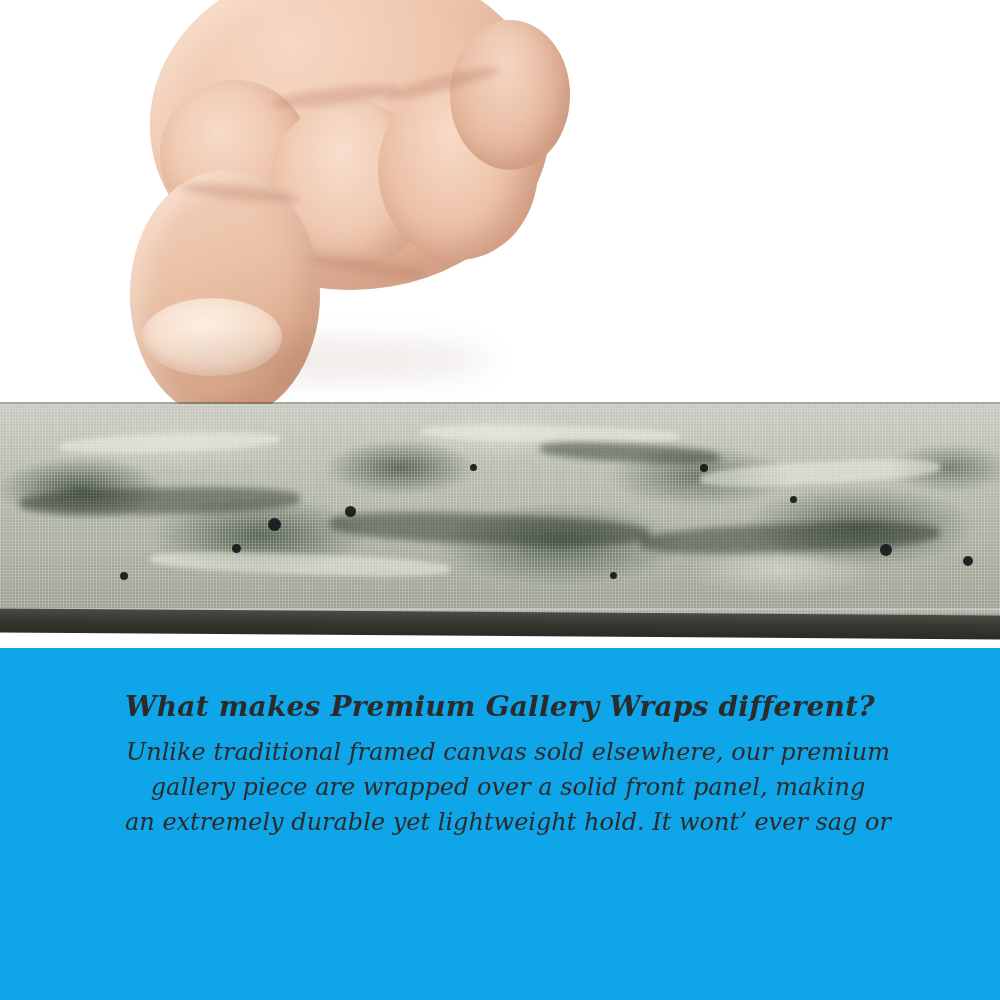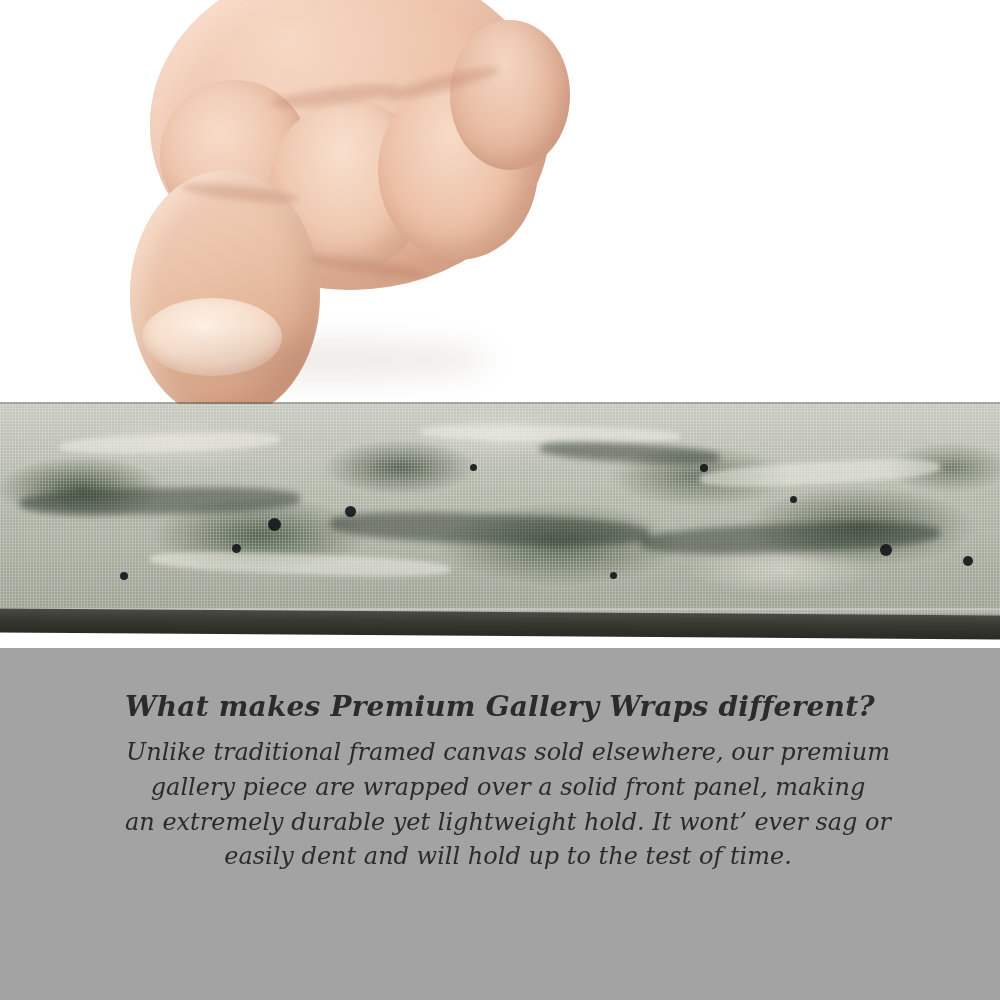--- a/index.html
+++ b/index.html
@@ -10,21 +10,21 @@
   body {
     width: 1000px;
     height: 1000px;
     overflow: hidden;
     font-family: "DejaVu Sans", sans-serif;
   }
   .page {
     position: relative;
     width: 1000px;
     height: 1000px;
-    background: #a3a3a3;
+    background: #0ea5e9;
   }
 
   
   .photo {
     position: absolute;
     left: 0;
     top: 0;
     width: 1000px;
     height: 648px;
     overflow: hidden;
@@ -274,17 +274,16 @@
     <div class="strip-edge-hi"></div>
     <div class="strip-edge"></div>
   </div>
 
   <div class="caption">
     <div class="caption-title">What makes Premium Gallery Wraps different?</div>
     <div class="caption-body">
       <span class="line">Unlike traditional framed canvas sold elsewhere, our premium</span>
       <span class="line">gallery piece are wrapped over a solid front panel, making</span>
       <span class="line">an extremely durable yet lightweight hold. It wont’ ever sag or</span>
-      <span class="line">easily dent and will hold up to the test of time.</span>
     </div>
   </div>
 
 </div>
 
 </body></html>

